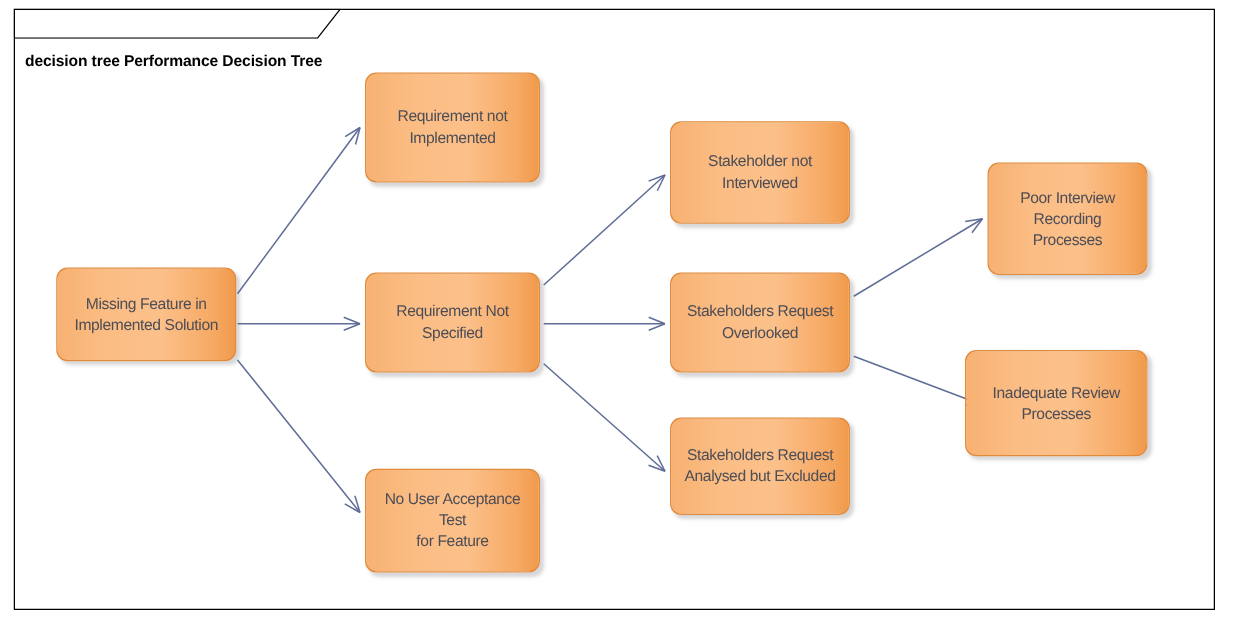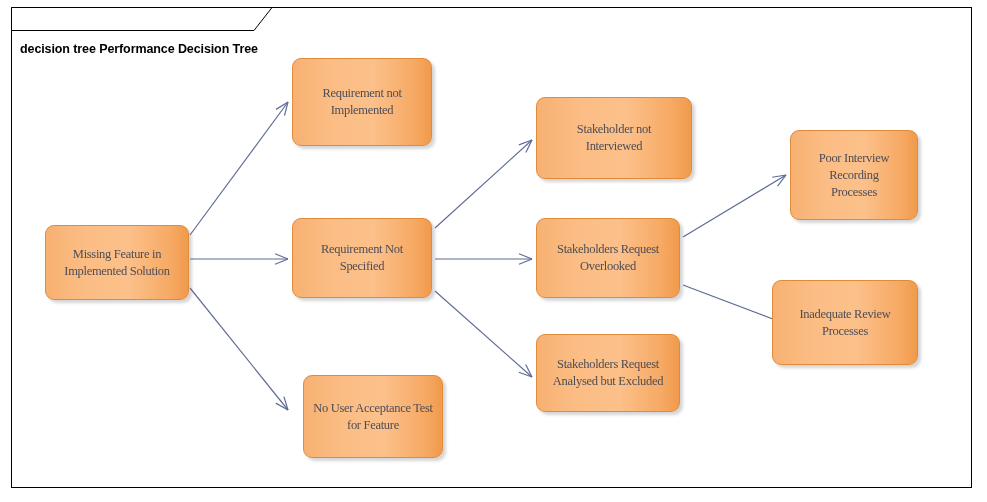--- a/index.html
+++ b/index.html
@@ -83,21 +83,21 @@
     justify-content: center;
     z-index: 3;
   }
   .node .node-label {
     display: block;
     width: 100%;
     text-align: center;
     font-size: 12.5px;
     line-height: 17px;
     color: #4d4d56;
-    font-family: Liberation Serif, serif;
+    font-family: Liberation Sans, sans-serif;
     letter-spacing: -0.3px;
     padding: 0 3px;
     box-sizing: border-box;
     white-space: pre-line;
   }
 </style>
 </head>
 <body>
 
 <div id="screen">
@@ -174,41 +174,41 @@
 
     <g>
       <line x1="683" y1="285" x2="786" y2="324" stroke="#5f6c96" stroke-width="1.2"></line>
       <g transform="translate(786,324) rotate(20.7)">
         <line x1="0" y1="0" x2="-13" y2="-5.2" stroke="#5f6c96" stroke-width="1.2"></line>
         <line x1="0" y1="0" x2="-13" y2="5.2" stroke="#5f6c96" stroke-width="1.2"></line>
       </g>
     </g>
   </svg>
 
-  <div class="node" style="left:45px;  top:225px; width:144px; height:75px;">
+  <div class="node" style="left:45px;  top:214px; width:144px; height:75px;">
     <span class="node-label">Missing Feature in
 Implemented Solution</span>
   </div>
 
   <div class="node" style="left:292px; top:58px;  width:140px; height:88px;">
     <span class="node-label">Requirement not
 Implemented</span>
   </div>
 
   <div class="node" style="left:292px; top:218px; width:140px; height:80px;">
     <span class="node-label">Requirement Not
 Specified</span>
   </div>
 
-  <div class="node" style="left:292px; top:375px; width:140px; height:83px;margin-left:11px;">
+  <div class="node" style="left:292px; top:375px; width:140px; height:83px;">
     <span class="node-label">No User Acceptance Test
 for Feature</span>
   </div>
 
-  <div class="node" style="left:536px; top:97px;  width:156px; height:82px;justify-content:center;">
+  <div class="node" style="left:536px; top:97px;  width:144px; height:82px;justify-content:center;">
     <span class="node-label">Stakeholder not
 Interviewed</span>
   </div>
 
   <div class="node" style="left:536px; top:218px; width:144px; height:80px;">
     <span class="node-label">Stakeholders Request
 Overlooked</span>
   </div>
 
   <div class="node" style="left:536px; top:334px; width:144px; height:78px;">

